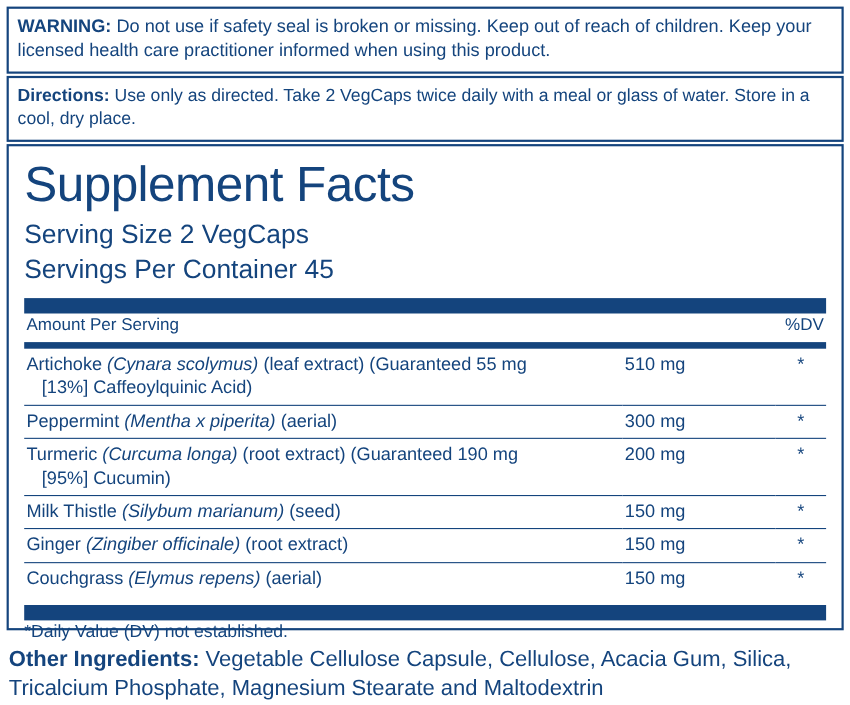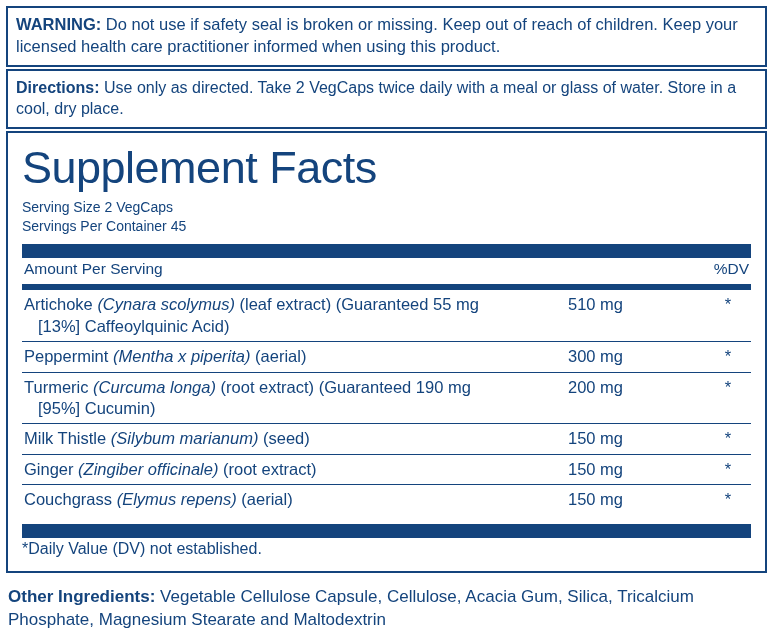--- a/index.html
+++ b/index.html
@@ -66,21 +66,21 @@
     padding: 8px 14px 6px 14px;
   }
   .sf-title {
     font-size: 45px;
     line-height: 1.0;
     font-weight: normal;
     letter-spacing: -0.5px;
     margin: 4px 0 8px 0;
   }
   .sf-serving {
-    font-size: 14px;
+    font-size: 24px;
     line-height: 1.33;
   }
 
   .bar-thick {
     height: 14px;
     background: #14447d;
     margin-top: 9px;
   }
   .bar-medium {
     height: 6px;
@@ -133,21 +133,21 @@
     font-size: 16px;
     padding-top: 2px;
   }
 
   
   .other-ing {
     position: absolute;
     left: 8px;
     top: 586px;
     width: 760px;
-    font-size: 17px;
+    font-size: 20px;
     line-height: 1.33;
   }
   .other-ing .lead {
     font-weight: bold;
   }
 </style>
 </head>
 <body>
 
 <div class="page">

